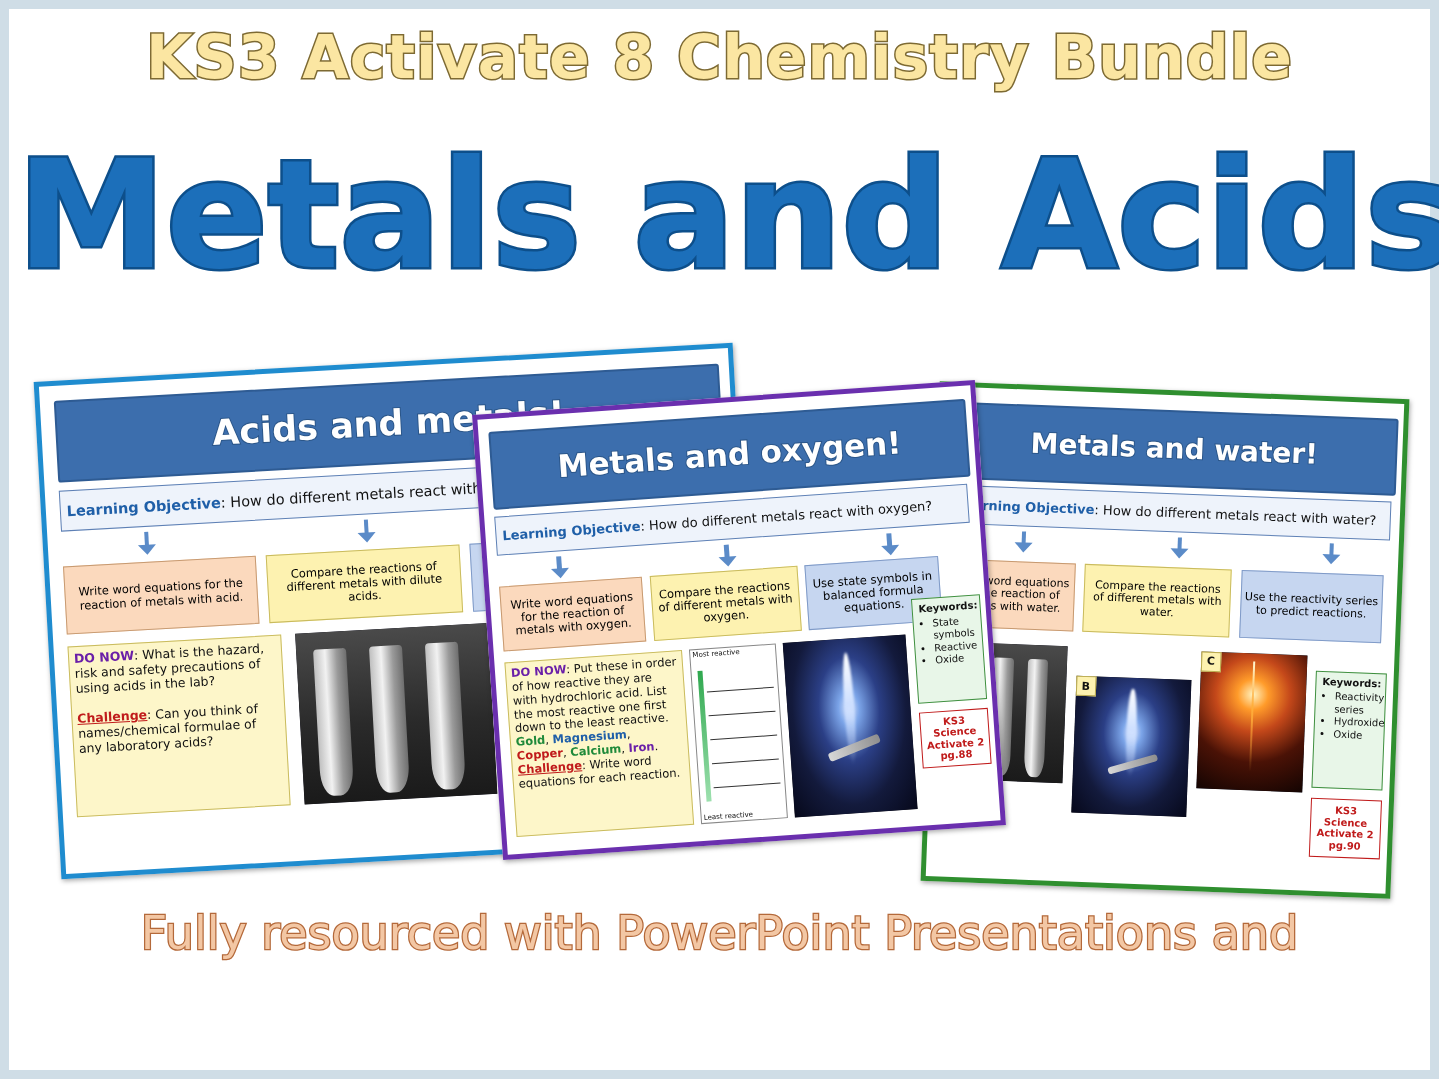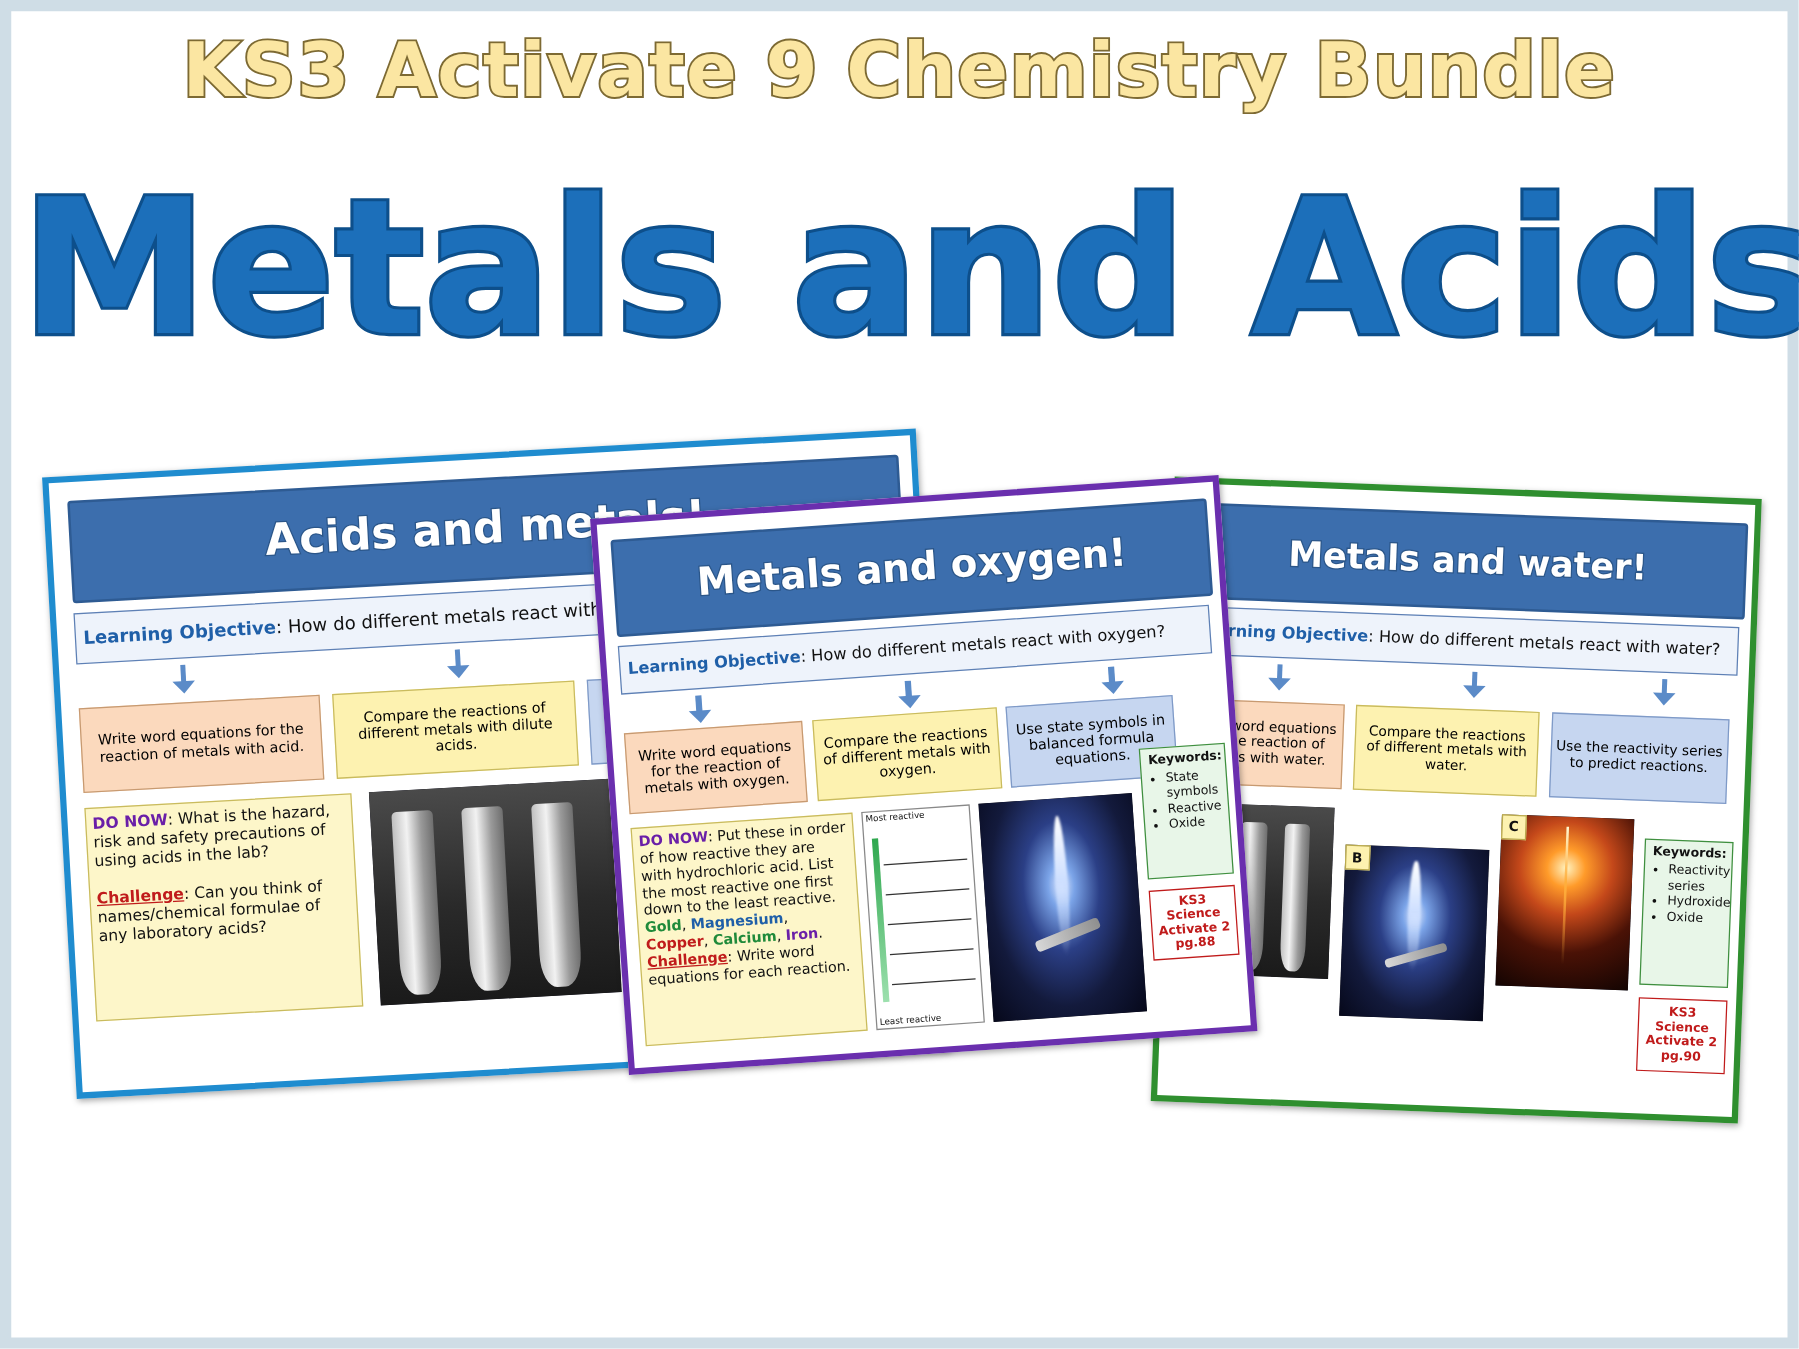--- a/index.html
+++ b/index.html
@@ -161,21 +161,21 @@
     background:#fdf2b0;border:1.5px solid #b9a94e;
     font-size:11px;font-weight:bold;color:#111;
     display:flex;align-items:center;justify-content:center;
   }
 </style>
 </head>
 <body>
 
 <div class="page-border"></div>
 
-<div class="title-top">KS3 Activate 9 Chemistry Bundle</div>
+<div class="title-top">KS3 Activate 8 Chemistry Bundle</div>
 <div class="title-main">Metals and Acids</div>
 
 <div class="slide" style="left:47px;top:362px;width:700px;height:498px;border:5px solid #1f8ccf;transform:rotate(-3.2deg);">
   <div class="slide-inner">
     <div class="banner" style="height:16%;">
       <span style="font-size:35px;">Acids and metals!</span>
     </div>
 
     <div class="lo" style="left:2%;top:21.5%;width:96%;height:8.5%;font-size:14.5px;">
       <span><b>Learning Objective</b><span>: </span><span>How do different metals react with acid?</span></span>
@@ -358,13 +358,14 @@
       </ul>
     </div>
 
     <div class="bookref" style="left:85%;top:74%;width:14%;height:13%;font-size:10px;">
       <span>KS3 Science Activate 2 pg.88</span>
     </div>
   </div>
 </div>
 
 <div class="caption">
+  <div>Fully resourced with PowerPoint Presentations and</div>
 </div>
 
 </body></html>

